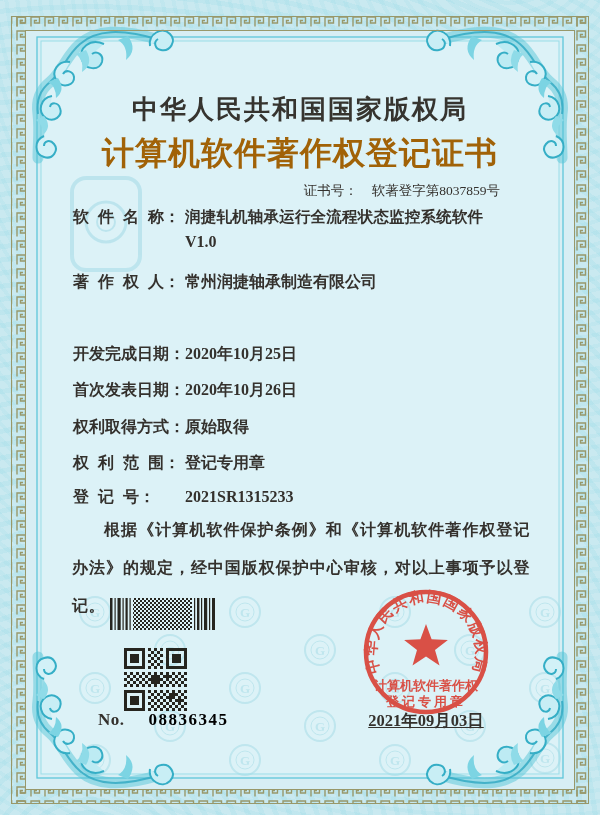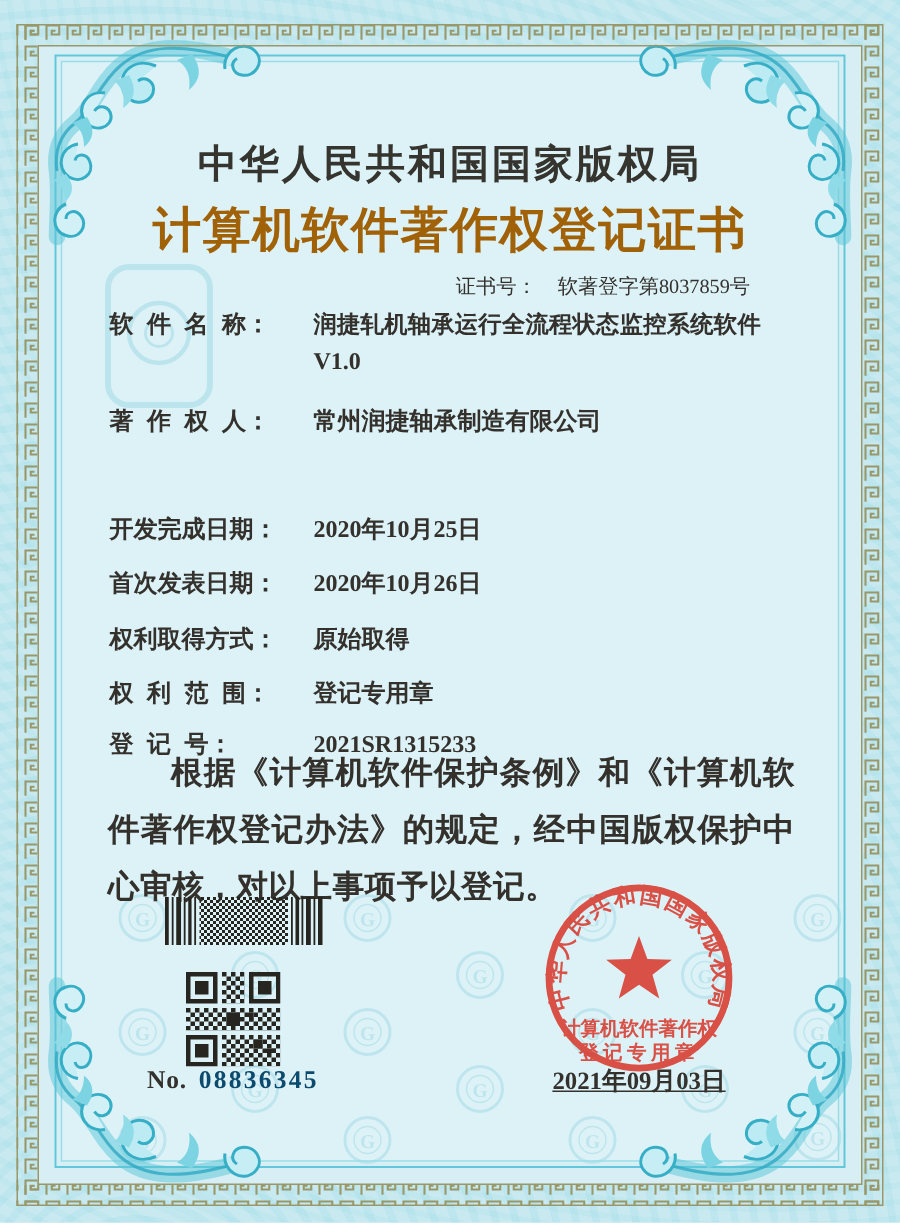--- a/index.html
+++ b/index.html
@@ -15,28 +15,28 @@
   svg{display:block;}
   #frame{position:absolute;left:0;top:0;z-index:0;}
   .txt{position:absolute;z-index:2;}
   .center{left:0;width:600px;text-align:center;}
   .authority{top:92px;font-size:26px;font-weight:700;letter-spacing:2px;color:#36342f;}
   .cert-title{top:132px;font-size:32px;font-weight:800;letter-spacing:1px;color:#a16207;}
   .certno{top:182px;right:100px;font-size:13.5px;font-weight:400;}
   .certno .gap{display:inline-block;width:14px;}
   .frow{font-size:16px;font-weight:700;line-height:21px;white-space:nowrap;}
   .flabel{position:absolute;left:73px;word-spacing:5px;}
-  .fvalue{position:absolute;left:185px;margin-left:24px;}
+  .fvalue{position:absolute;left:185px;}
   .softname{font-size:15.5px;letter-spacing:0.2px;}
   .statement{
-    top:496px;left:72px;width:458px;font-size:21px;font-weight:700;
-    line-height:38px;text-indent:2em;text-align:justify;letter-spacing:0.4px;
+    top:512px;left:72px;width:458px;font-size:16px;font-weight:700;
+    line-height:38px;text-indent:2em;text-align:justify;letter-spacing:0.4px;font-family:Liberation Mono, monospace;
   }
   .serial{top:710px;left:98px;font-size:17px;font-weight:700;letter-spacing:0.5px;}
-  .serial .num{color:#0c4a6e;letter-spacing:1.5px;margin-left:8px;}
+  .serial .num{color:#000000;letter-spacing:1.5px;margin-left:24px;}
   .issue-date{top:710px;left:350px;width:152px;text-align:center;font-size:16.5px;font-weight:700;white-space:nowrap;text-decoration:underline;}
   #barcode{position:absolute;left:110px;top:598px;z-index:2;}
   #qrcode{position:absolute;left:124px;top:648px;z-index:2;}
   #seal{position:absolute;left:351px;top:577px;z-index:3;}
 </style>
 </head>
 <body>
 
 <svg id="frame" width="600" height="815" viewBox="0 0 600 815">
   <defs>

